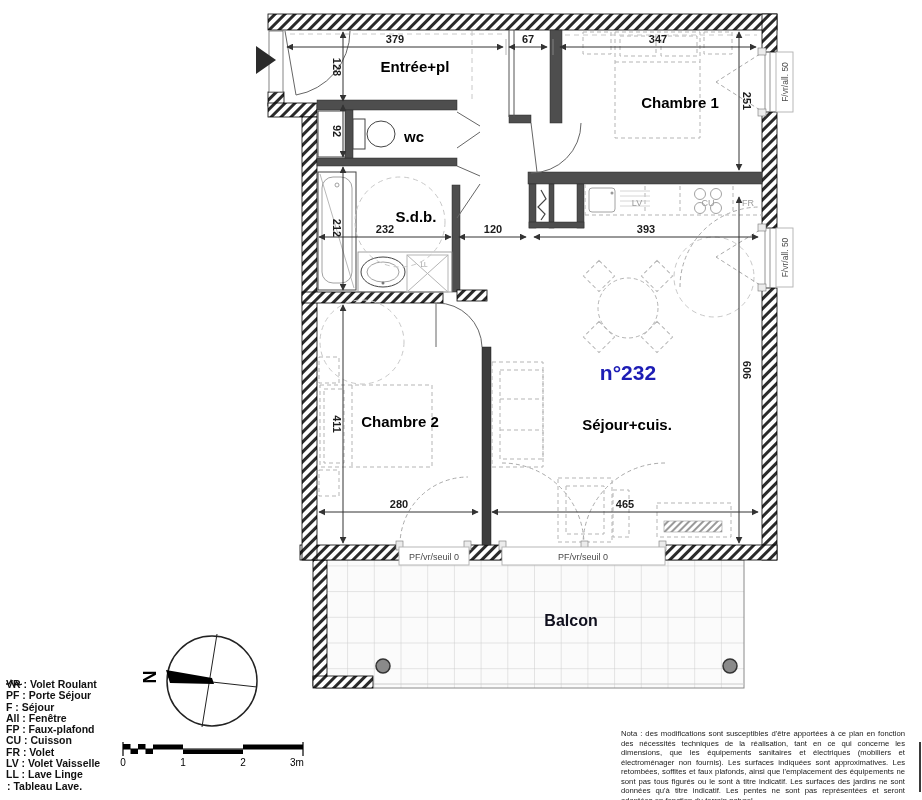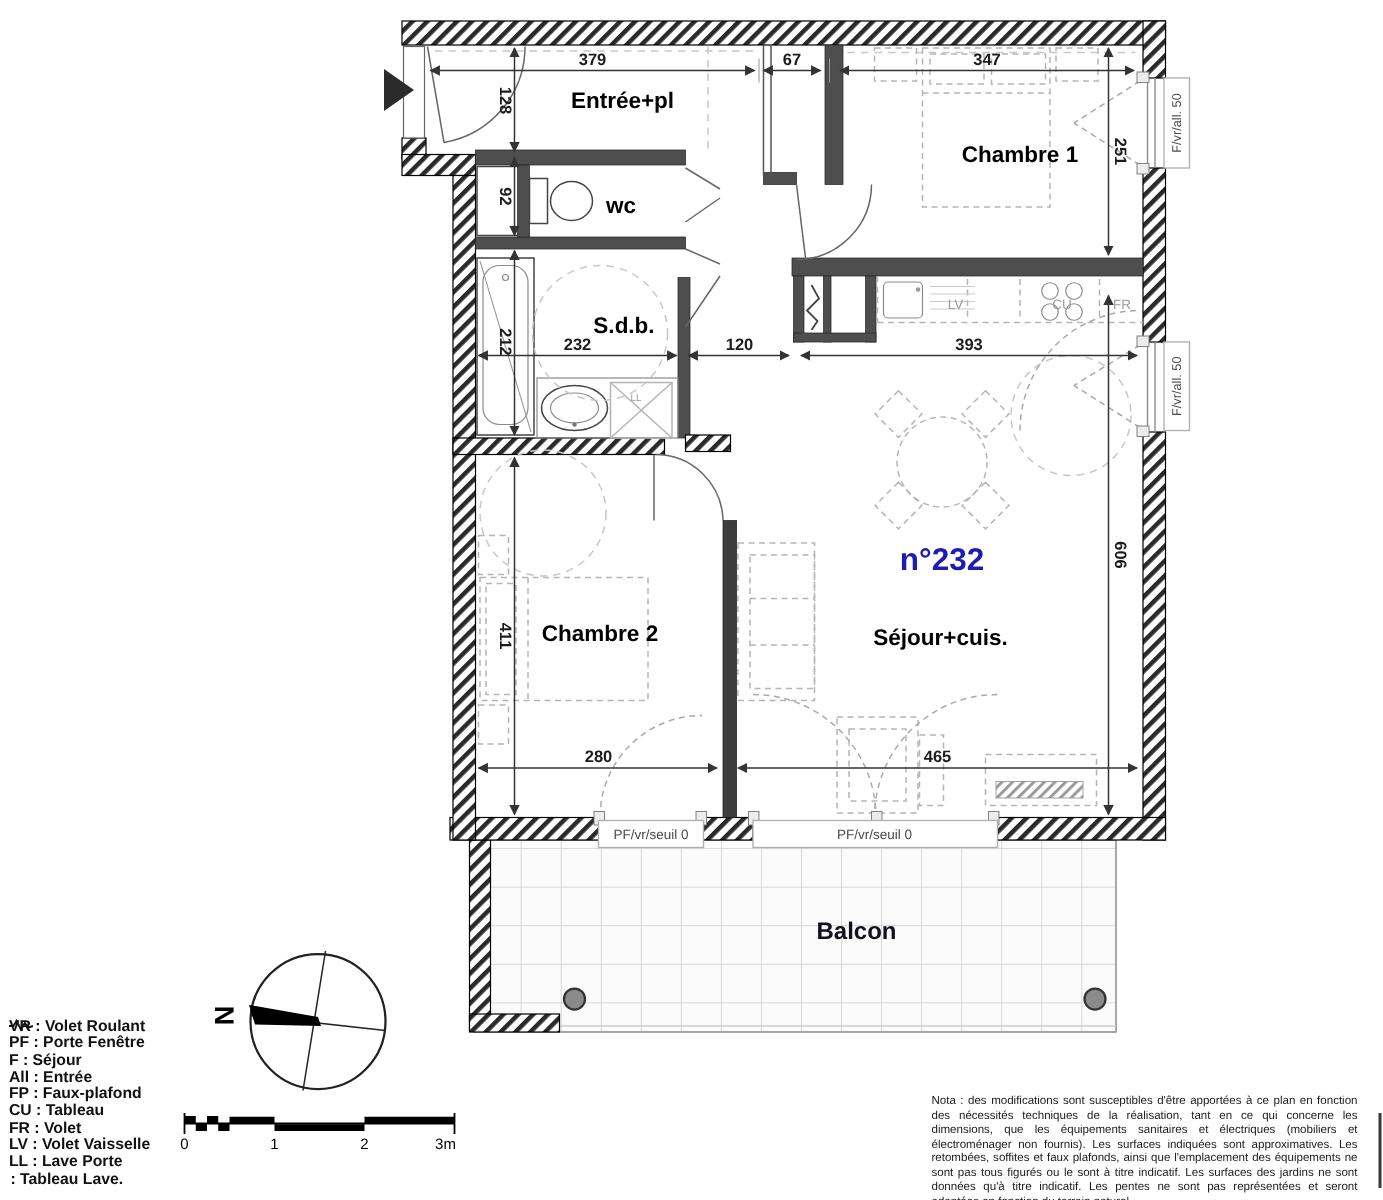--- a/index.html
+++ b/index.html
@@ -339,28 +339,28 @@
   <rect x="243" y="744.5" width="60" height="4.5" fill="#000"></rect>
   <text x="123" y="766" text-anchor="middle" style="font-size:10px;fill:#000;">0</text>
   <text x="183" y="766" text-anchor="middle" style="font-size:10px;fill:#000;">1</text>
   <text x="243" y="766" text-anchor="middle" style="font-size:10px;fill:#000;">2</text>
   <text x="297" y="766" text-anchor="middle" style="font-size:10px;fill:#000;">3m</text>
 </g>
 </svg>
 
 <div class="legend">
   <div>VR : Volet Roulant</div>
-  <div>PF : Porte Fenêtre</div>
+  <div>PF : Porte Séjour</div>
   <div>F : Séjour</div>
-  <div>All : Entrée</div>
+  <div>All : Fenêtre</div>
   <div>FP : Faux-plafond</div>
-  <div>CU : Tableau</div>
+  <div>CU : Cuisson</div>
   <div>FR : Volet</div>
   <div>LV : Volet Vaisselle</div>
-  <div>LL : Lave Porte</div>
+  <div>LL : Lave Linge</div>
   <div>
     <span class="zz"><svg width="16" height="9">
             <path d="M0,5 L3,5 L5,1.5 L8,7.5 L10.5,3 L13,6 L16,5" fill="none" stroke="#111" stroke-width="1.3"></path>
           </svg></span><span>: Tableau Lave.</span>
   </div>
 </div>
 
 <div class="nota">Nota : des modifications sont susceptibles d'être apportées à ce plan en fonction des nécessités techniques de la réalisation, tant en ce qui concerne les dimensions, que les équipements sanitaires et électriques (mobiliers et électroménager non fournis). Les surfaces indiquées sont approximatives. Les retombées, soffites et faux plafonds, ainsi que l'emplacement des équipements ne sont pas tous figurés ou le sont à titre indicatif. Les surfaces des jardins ne sont données qu'à titre indicatif. Les pentes ne sont pas représentées et seront adaptées en fonction du terrain naturel.</div>
 <div class="page-edge"></div>
 

